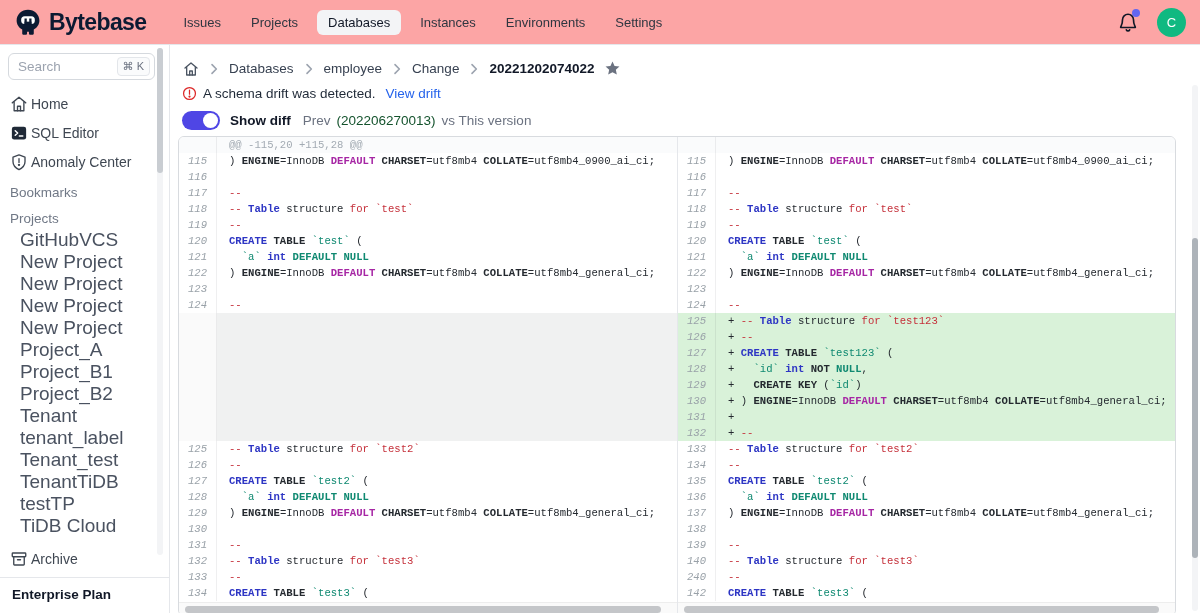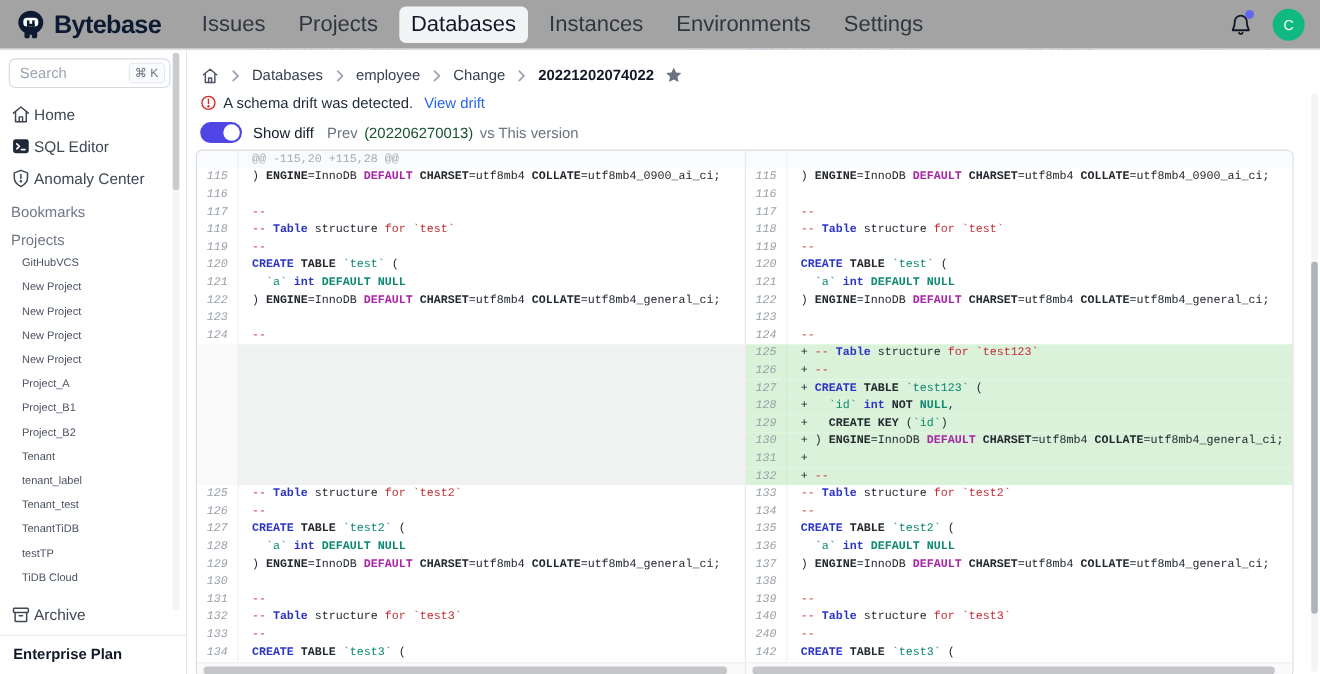--- a/index.html
+++ b/index.html
@@ -1,25 +1,25 @@
 <!DOCTYPE html>
 <html><head>
 <meta charset="utf-8">
 <style>
   * { margin:0; padding:0; box-sizing:border-box; }
   html,body { width:1200px; height:613px; overflow:hidden; background:#fff;
     font-family:"Liberation Sans", sans-serif; color:#1f2937; }
 
   
-  .topbar { position:fixed; top:0; left:0; right:0; height:45px; background:#a3a3a3;
+  .topbar { position:fixed; top:0; left:0; right:0; height:45px; background:#fca5a5;
     border-bottom:1px solid #e5e7eb; display:flex; align-items:center; padding:0 14px; z-index:20; }
   .brand { display:flex; align-items:center; gap:7px; }
   .brand-name { font-size:23px; font-weight:800; letter-spacing:-0.6px; color:#0c1a32; }
   .main-nav { margin-left:26px; display:flex; gap:8px; align-items:center; }
-  .nav-item { font-size:20px; color:#2f3640; padding:5px 11px; border-radius:6px; cursor:pointer; text-decoration:none; }
+  .nav-item { font-size:13px; color:#2f3640; padding:5px 11px; border-radius:6px; cursor:pointer; text-decoration:none; }
   .nav-item.active { background:#f3f4f6; color:#111827; }
   .topbar-right { margin-left:auto; display:flex; align-items:center; gap:18px; }
   .bell-wrap { position:relative; width:22px; height:22px; cursor:pointer; }
   .bell-wrap svg { width:22px; height:22px; }
   .notif-dot { position:absolute; top:-2px; right:-1px; width:8px; height:8px; border-radius:50%; background:#6366f1; }
   .avatar { width:29px; height:29px; border-radius:50%; background:#10b981; color:#fff;
     display:flex; align-items:center; justify-content:center; font-size:13px; font-weight:500; cursor:pointer; }
 
   
   .sidebar { position:fixed; top:45px; left:0; bottom:0; width:170px; background:#fff;
@@ -27,21 +27,21 @@
   .search-box { margin:0 14px 10px 8px; height:27px; border:1px solid #d5d9de; border-radius:6px;
     display:flex; align-items:center; justify-content:space-between; padding:0 4px 0 9px; cursor:text; background:#fff; }
   .search-ph { color:#9ca3af; font-size:13.5px; }
   .kbd { border:1px solid #e3e6ea; background:#fafbfc; color:#6b7280; border-radius:4px;
     font-size:11px; padding:2px 5px; white-space:nowrap; }
   .side-item { display:flex; align-items:center; gap:3px; padding:5px 10px; margin:1px 0;
     font-size:14px; color:#3f4752; cursor:pointer; }
   .icn { display:inline-flex; width:18px; height:18px; flex:none; }
   .icn svg { width:100%; height:100%; }
   .side-section-label { padding:8px 10px 3px; font-size:13.5px; color:#707886; }
-  .proj-item { padding:3px 10px 3px 20px; font-size:10px; color:#4a5260; line-height:16px; cursor:pointer; }
+  .proj-item { padding:3px 10px 3px 20px; font-size:19px; color:#4a5260; line-height:16px; cursor:pointer; }
   .archive-item { margin-top:8px; }
   .plan-bar { position:absolute; bottom:0; left:0; right:0; border-top:1px solid #e5e7eb;
     background:#fff; padding:9px 12px 11px; font-size:13.5px; font-weight:700; color:#111827; }
   .side-scroll { position:absolute; top:3px; right:6px; width:6px; bottom:58px; background:#f3f4f6; border-radius:3px; }
   .side-thumb { position:absolute; top:0; left:0; width:6px; height:125px; background:#c9cdd2; border-radius:3px; cursor:grab; }
 
   
   .main { position:fixed; left:170px; top:45px; right:0; bottom:0; background:#fff; }
   .crumb-row { display:flex; align-items:center; gap:7px; padding:15px 0 0 13px; font-size:13.5px; }
   .crumb-row .icn { width:16px; height:16px; color:#4b5563; }
@@ -50,21 +50,21 @@
   .bc-item.last { color:#111827; font-weight:600; }
   .star-btn { width:17px; height:17px; display:inline-flex; cursor:pointer; margin-left:2px; }
   .star-btn svg { width:100%; height:100%; }
   .drift-row { display:flex; align-items:center; gap:6px; padding:9px 0 0 12px; font-size:13.5px; }
   .drift-icon { width:15px; height:15px; display:inline-flex; }
   .drift-msg { color:#1f2937; font-weight:500; }
   .drift-link { color:#2563eb; cursor:pointer; margin-left:4px; }
   .toggle-row { display:flex; align-items:center; gap:10px; padding:10px 0 0 12px; font-size:13.5px; }
   .switch { width:38px; height:19px; border-radius:10px; background:#4f46e5; position:relative; cursor:pointer; flex:none; }
   .switch .knob { position:absolute; top:2px; right:2px; width:15px; height:15px; border-radius:50%; background:#fff; }
-  .toggle-label { font-weight:400; color:#111827; }
+  .toggle-label { font-weight:700; color:#111827; }
   .muted { color:#6b7280; }
   .ver-link { color:#14532d; cursor:pointer; }
 
   
   .diff-panel { position:absolute; left:8px; right:24px; top:91px; bottom:-3px;
     border:1px solid #d8dbdf; border-radius:6px; overflow:hidden;
     display:grid; grid-template-columns:1fr 1fr; background:#fff; }
   .pane { position:relative; overflow:hidden; padding-bottom:13px; }
   .pane + .pane { border-left:1px solid #e5e7eb; }
   .drow { display:flex; height:16px; line-height:16px; font-family:"Liberation Mono", monospace;

